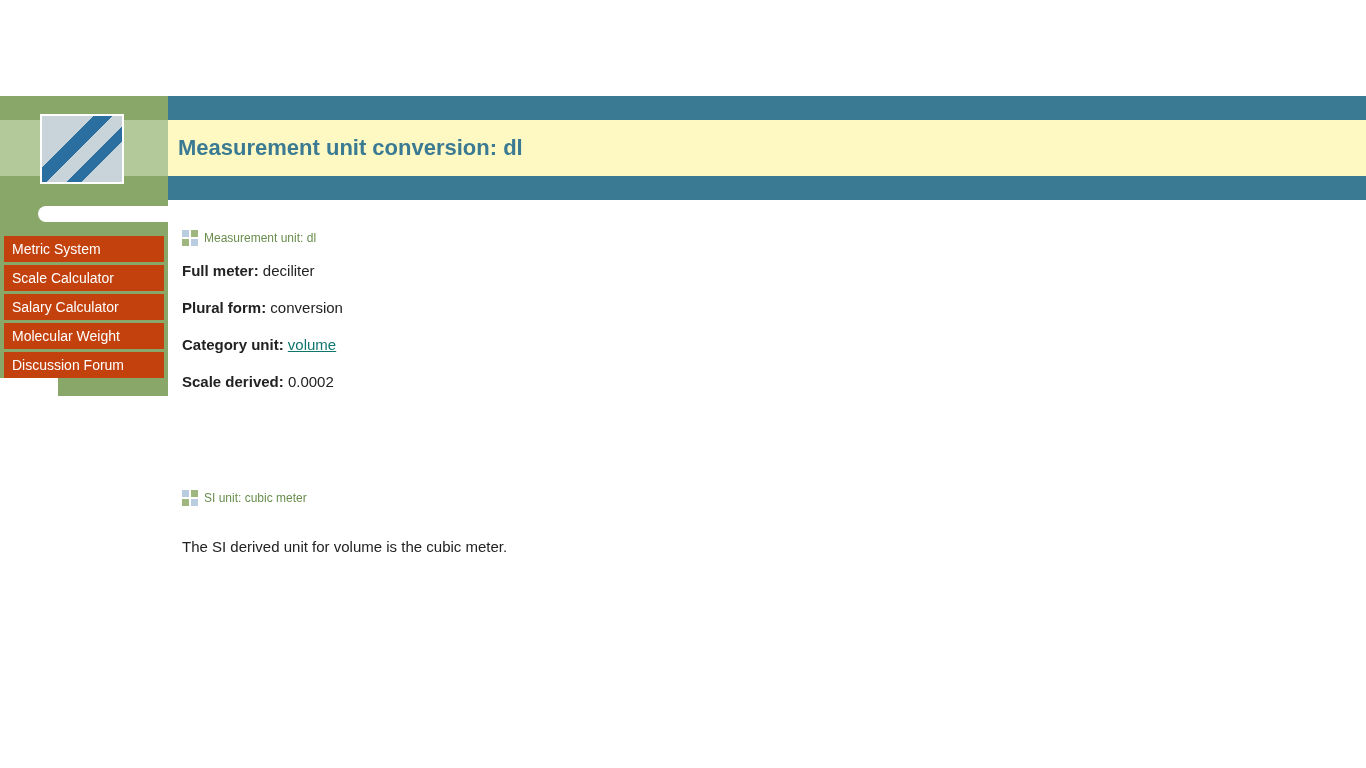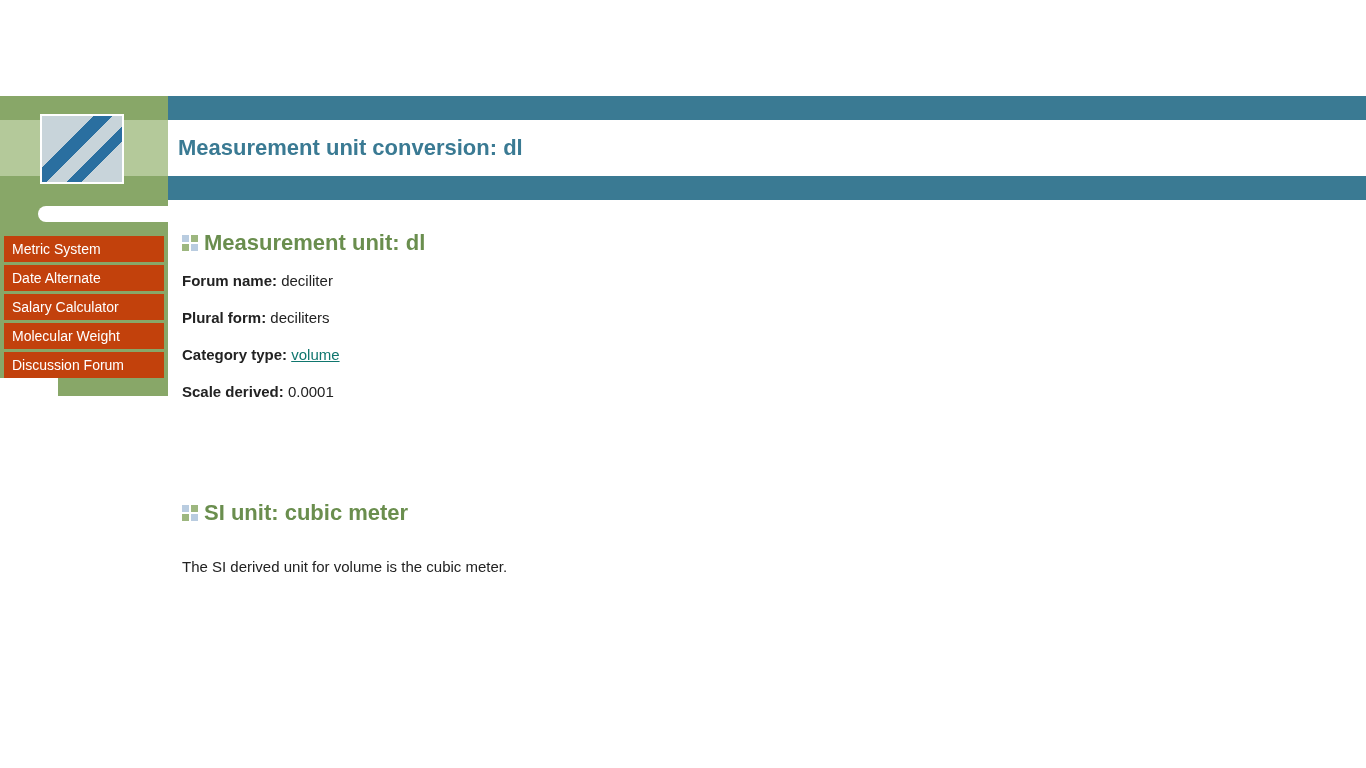--- a/index.html
+++ b/index.html
@@ -16,21 +16,21 @@
 .header-left-green {
   position: absolute;
   left: 0; top: 0;
   width: 168px; height: 104px;
   background: #88a768;
 }
 .header-title-strip {
   position: absolute;
   left: 168px; right: 0; top: 24px;
   height: 56px;
-  background: #ffffff;
+  background: #fef9c3;
   display: flex;
   align-items: center;
   padding-left: 10px;
 }
 .header-title-strip h1 {
   color: #3a7a93;
   font-size: 22px;
   font-weight: bold;
 }
 .header-left-pale {
@@ -87,22 +87,22 @@
 .sidebar-wrap { background: #fff; }
 
 .content {
   flex: 1;
   padding: 30px 20px 20px 14px;
   background: #fff;
 }
 
 h2.section {
   color: #6a8e4e;
-  font-size: 22px;
-  font-weight: bold;
+  font-size: 12px;
+  font-weight: normal;
   margin-bottom: 16px;
   display: flex;
   align-items: center;
   text-align: right;
 }
 .sq-icon {
   display: inline-grid;
   grid-template-columns: 7px 7px;
   grid-template-rows: 7px 7px;
   gap: 2px;
@@ -132,55 +132,55 @@
   </div>
   <div class="logo-box"></div>
 </div>
 
 <div class="body-row">
   <div class="sidebar-wrap">
     <div class="sidebar">
       <div class="sidebar-curve"></div>
       <div class="nav-list">
         <div class="nav-item">Metric System</div>
-        <div class="nav-item">Date Alternate</div>
+        <div class="nav-item">Scale Calculator</div>
         <div class="nav-item">Salary Calculator</div>
         <div class="nav-item">Molecular Weight</div>
         <div class="nav-item">Discussion Forum</div>
       </div>
     </div>
     <div class="sidebar-tail"></div>
   </div>
 
   <div class="content">
     <h2 class="section">
       <span class="sq-icon">
           <span></span>
           <span></span>
           <span></span>
           <span></span>
         </span>
       <span>Measurement unit: dl</span>
     </h2>
 
     <div class="field-row">
-      <strong>Forum name:</strong>
+      <strong>Full meter:</strong>
       <span>deciliter</span>
     </div>
     <div class="field-row">
       <strong>Plural form:</strong>
-      <span>deciliters</span>
+      <span>conversion</span>
     </div>
     <div class="field-row">
-      <strong>Category type:</strong>
+      <strong>Category unit:</strong>
       <a href="#">volume</a>
     </div>
     <div class="field-row">
       <strong>Scale derived:</strong>
-      <span>0.0001</span>
+      <span>0.0002</span>
     </div>
 
     <div class="si-section">
       <h2 class="section">
         <span class="sq-icon">
             <span></span>
             <span></span>
             <span></span>
             <span></span>
           </span>

